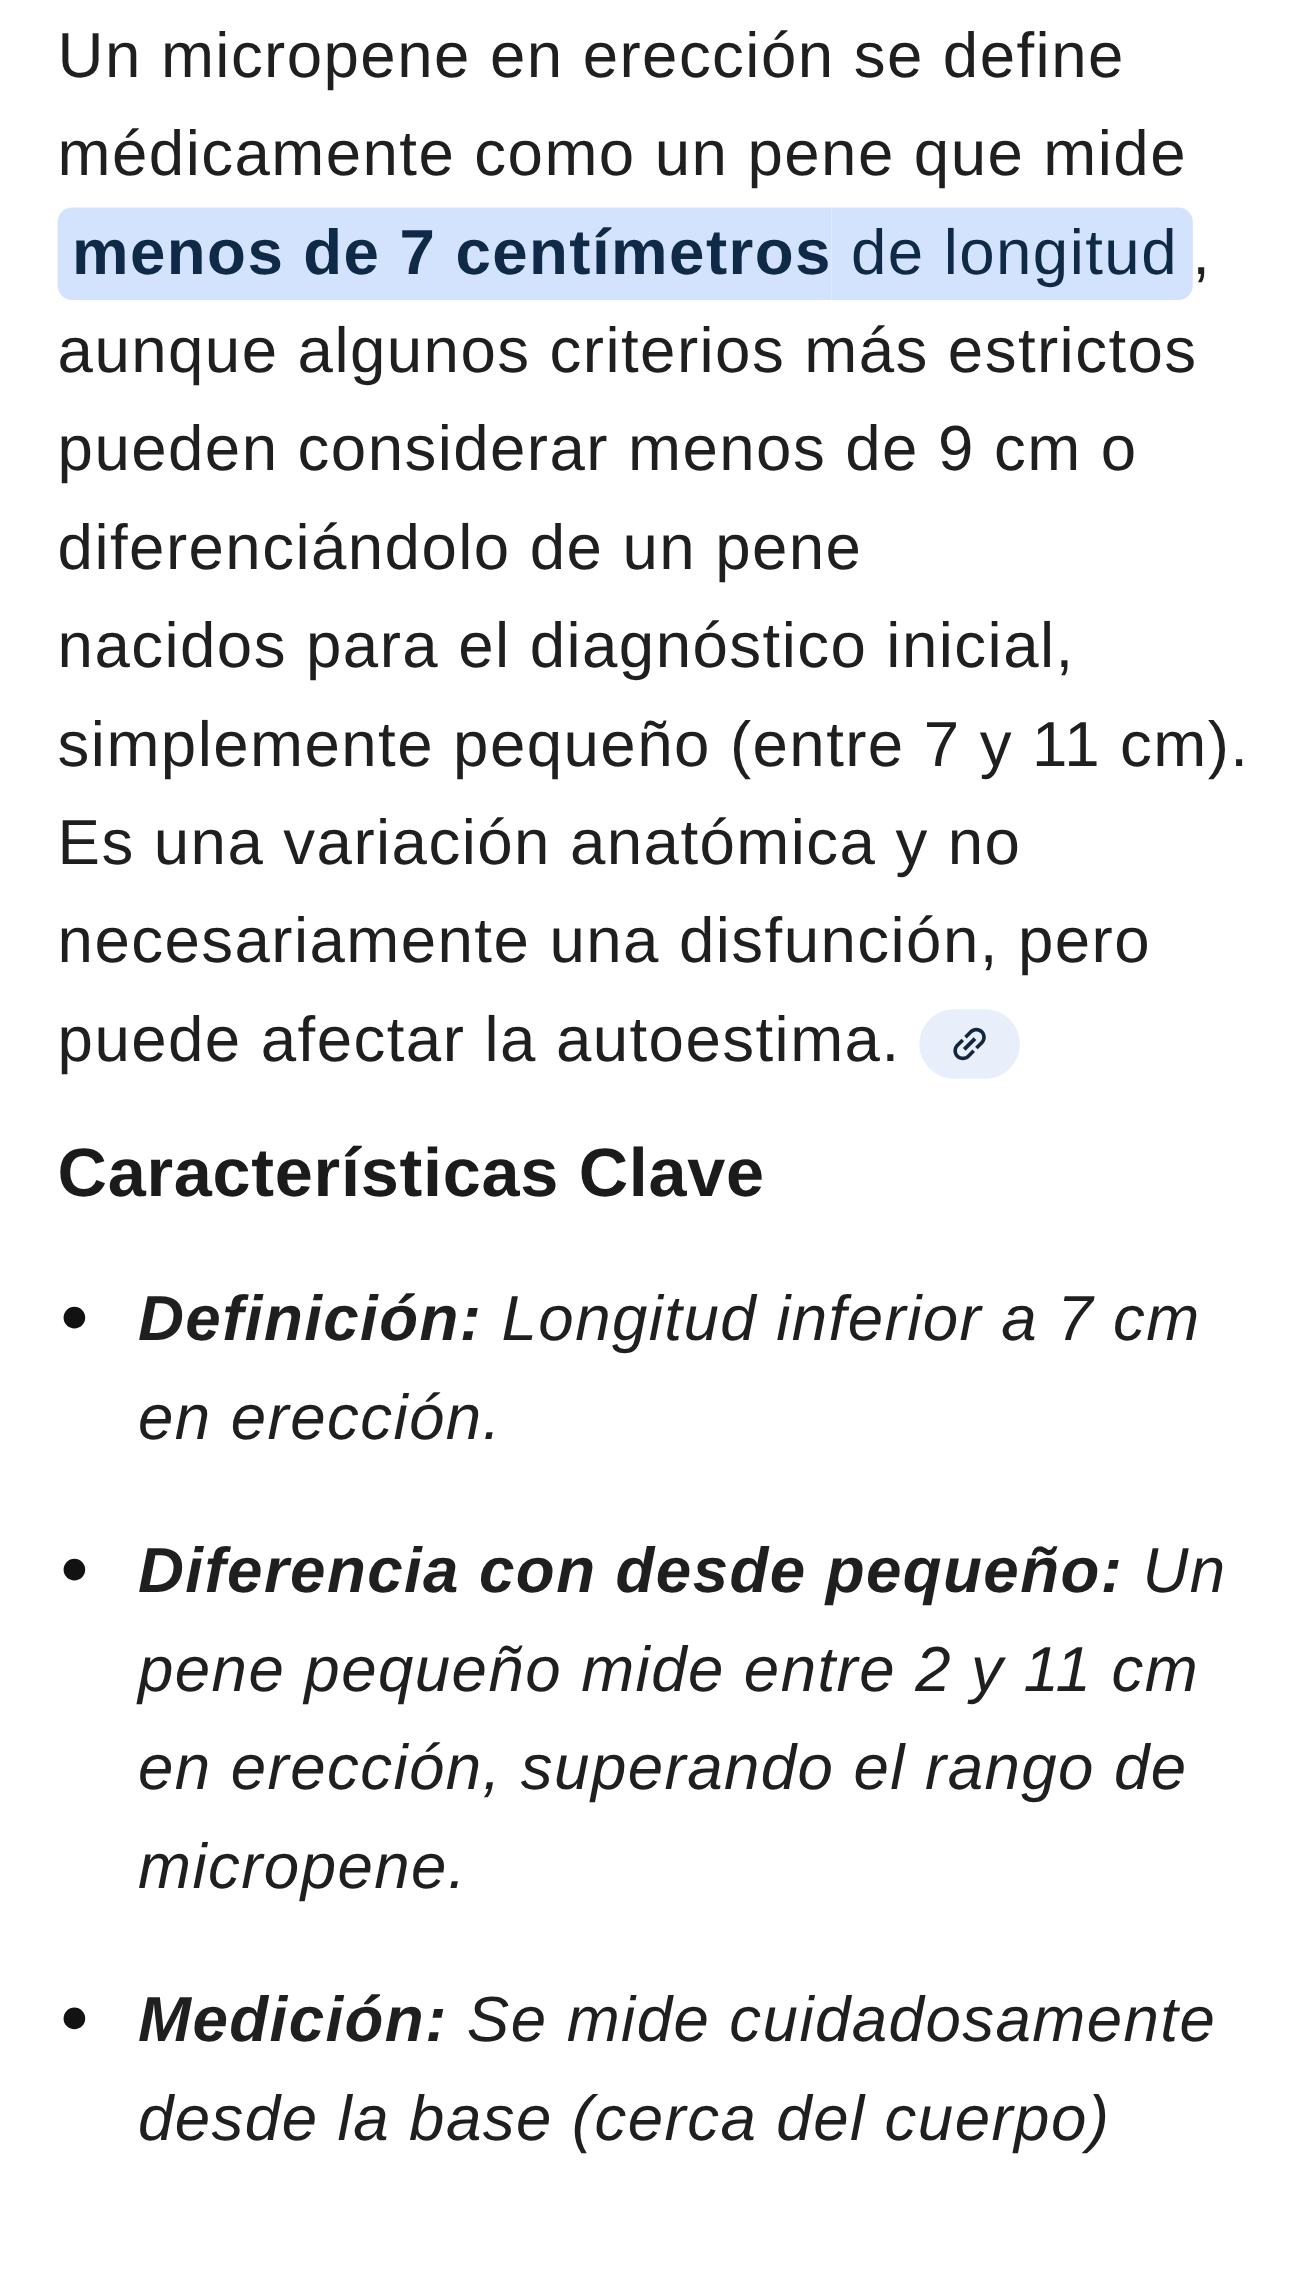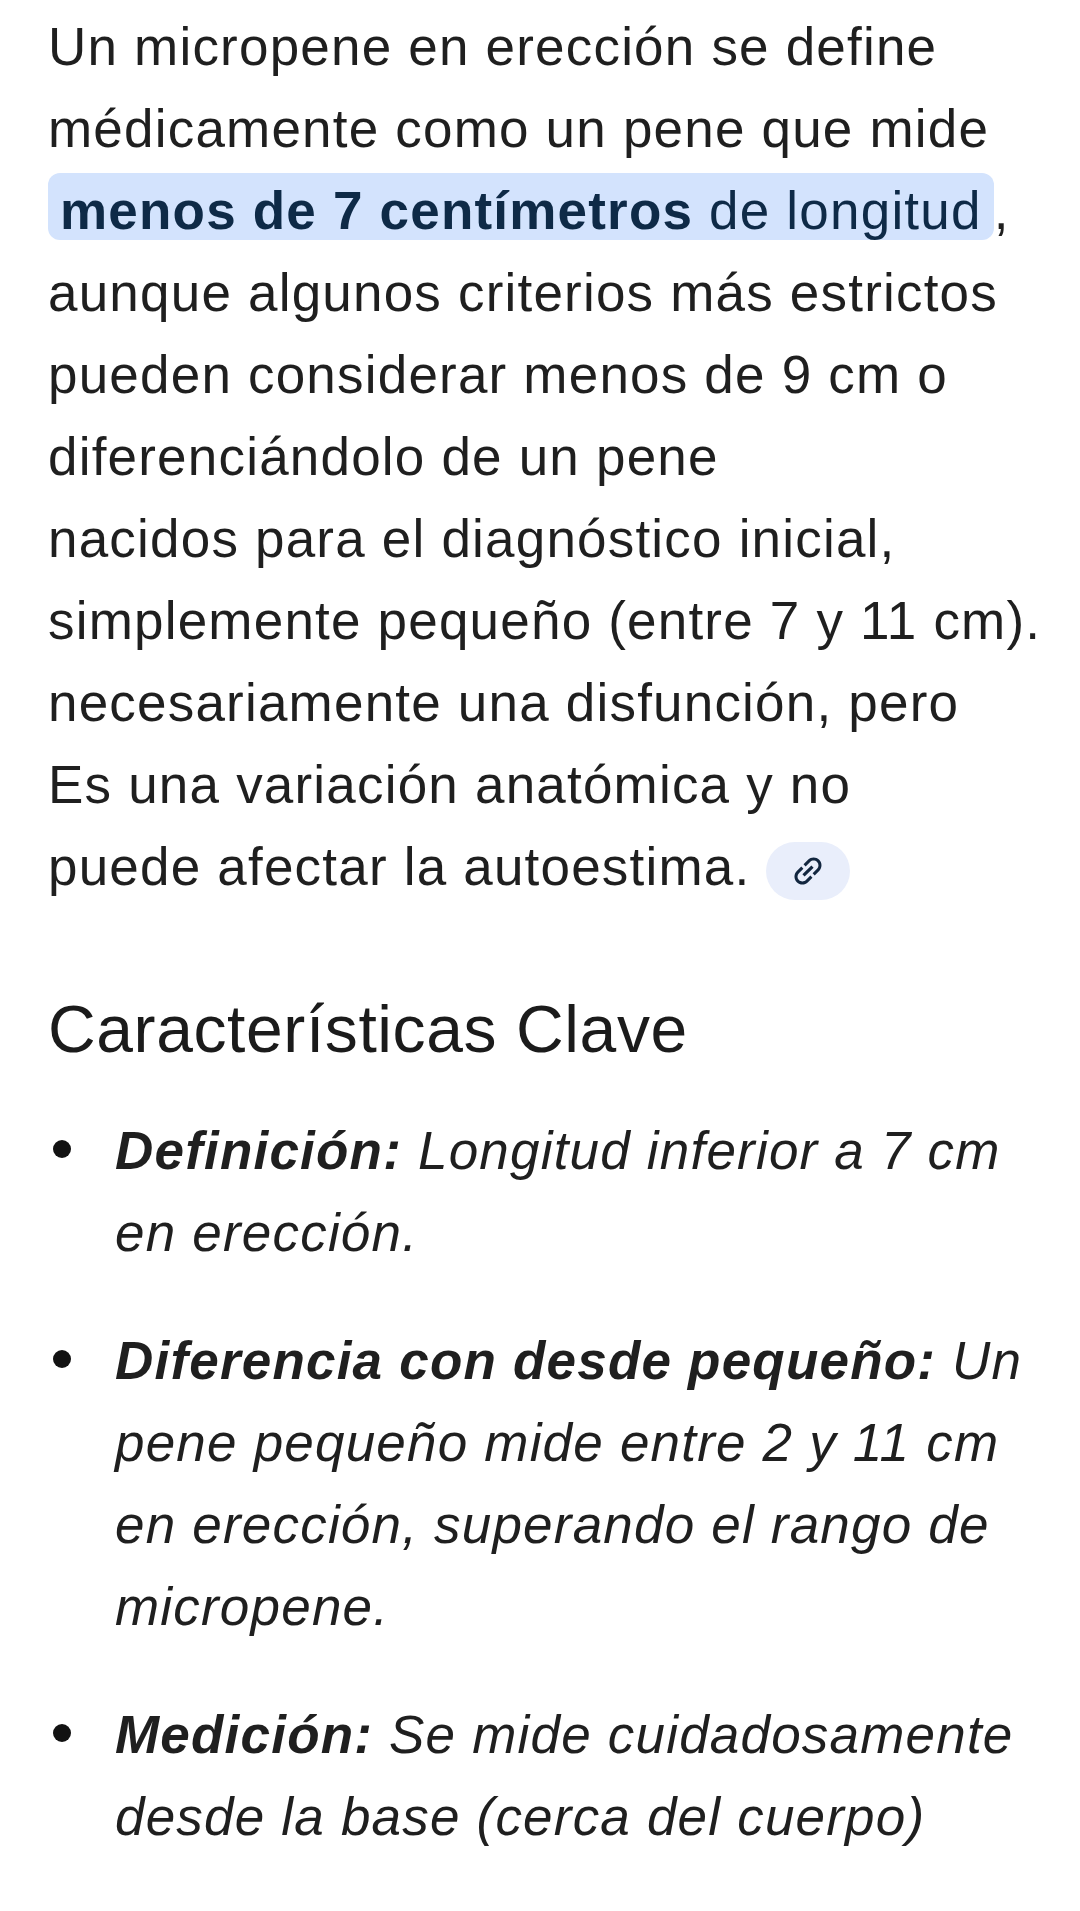--- a/index.html
+++ b/index.html
@@ -22,34 +22,35 @@
     font-size: 53px;
     line-height: 82px;
     letter-spacing: 1.2px;
     white-space: pre;
   }
   .b { font-weight: 700; }
   .hl {
     background: var(--highlight-bg, #d3e3fd);
     color: var(--highlight-text, #0e2a47);
     padding-top: 8px;
+    padding-bottom: 10px;
   }
   .hl-start {
     border-radius: 12px 0 0 12px;
     padding-left: 12px;
   }
   .hl-end {
     border-radius: 0 12px 12px 0;
     padding-right: 12px;
   }
   .heading {
-    margin: 86px 0 0 0;
-    font-size: 66px;
+    margin: 35px 0 0 0;
+    font-size: 57px;
     line-height: 70px;
-    font-weight: 400;
+    font-weight: 700;
     letter-spacing: 0.6px;
     color: #1b1b1b;
   }
   .bullets { margin-top: 46px; }
   .bullet {
     position: relative;
     padding-left: 67px;
     margin-bottom: 46px;
     font-style: italic;
   }
@@ -85,22 +86,22 @@
 <div class="page">
   <div class="para" id="paragraph">
       <div class="tline"><span>Un micropene en erección se define</span></div>
       <div class="tline"><span>médicamente como un pene que mide</span></div>
       <div class="tline"><span class="b hl hl-start">menos de 7 centímetros</span><span class="hl hl-end"> de longitud</span><span>,</span></div>
       <div class="tline"><span>aunque algunos criterios más estrictos</span></div>
       <div class="tline"><span>pueden considerar menos de 9 cm o</span></div>
       <div class="tline"><span>diferenciándolo de un pene</span></div>
       <div class="tline"><span>nacidos para el diagnóstico inicial,</span></div>
       <div class="tline"><span>simplemente pequeño (entre 7 y 11 cm).</span></div>
+      <div class="tline"><span>Es una variación anatómica y no</span></div>
       <div class="tline"><span>necesariamente una disfunción, pero</span></div>
-      <div class="tline"><span>Es una variación anatómica y no</span></div>
       <div class="tline"><span>puede afectar la autoestima.</span><span class="chip"><svg class="link-svg" viewBox="0 0 24 24" aria-hidden="true">
             <g transform="rotate(-45 12 12)">
               <path d="M3.9 12c0-1.71 1.39-3.1 3.1-3.1h4V7H7c-2.76 0-5 2.24-5 5s2.24 5 5 5h4v-1.9H7c-1.71 0-3.1-1.39-3.1-3.1zM8 13h8v-2H8v2zm9-6h-4v1.9h4c1.71 0 3.1 1.39 3.1 3.1s-1.39 3.1-3.1 3.1h-4V17h4c2.76 0 5-2.24 5-5s-2.24-5-5-5z"></path>
             </g>
           </svg></span></div>
     </div>
   <h2 class="heading">Características Clave</h2>
   <div class="bullets" id="bullets">
       <div class="bullet">
         <span class="dot"></span>

